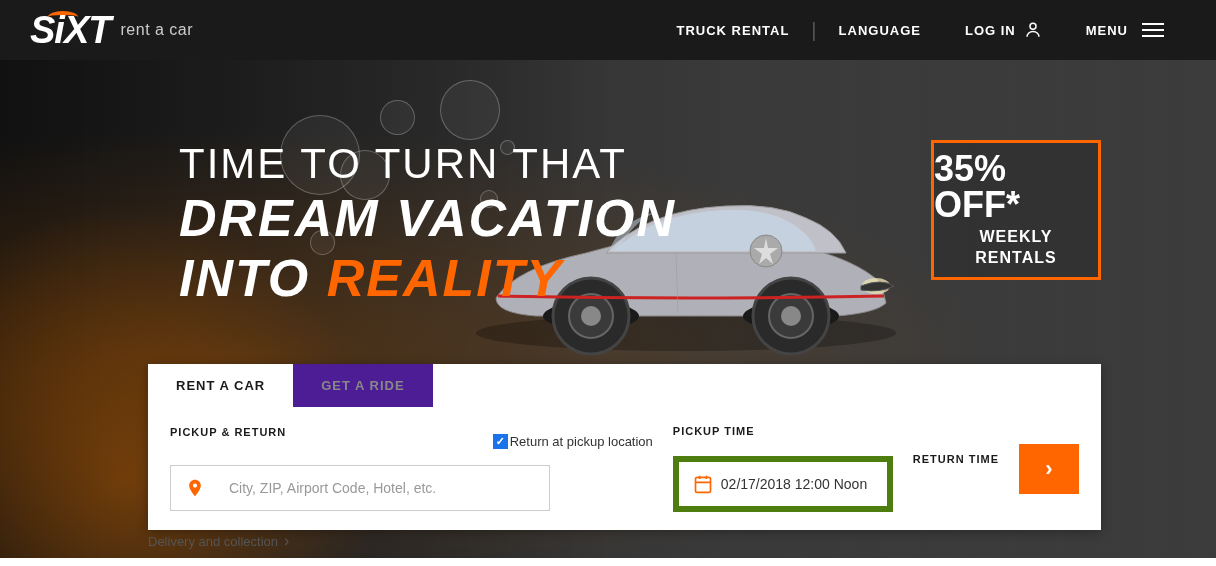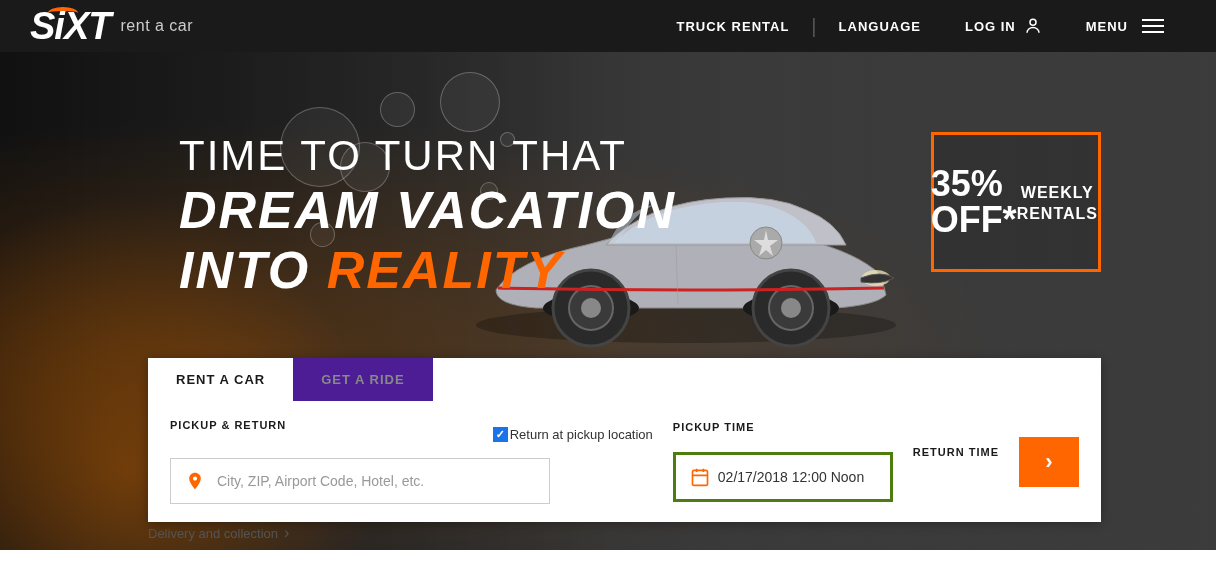--- a/index.html
+++ b/index.html
@@ -1,21 +1,21 @@
 <!DOCTYPE html>
 <html><head>
   <meta charset="utf-8">
   <style>
     * { margin: 0; padding: 0; box-sizing: border-box; }
     body { font-family: Arial, sans-serif; width: 1216px; height: 566px; overflow: hidden; }
 
     
     .header {
       background-color: #1a1a1a;
-      height: 52px;
+      height: 60px;
       display: flex;
       align-items: center;
       justify-content: space-between;
       padding: 6px 30px;
       position: relative;
       z-index: 10;
     }
     .logo-area {
       display: flex;
       align-items: center;
@@ -144,23 +144,23 @@
 
     
     .promo-box {
       position: absolute;
       top: 80px;
       right: 115px;
       width: 170px;
       height: 140px;
       border: 3px solid #f60;
       display: flex;
-      flex-direction: row;
-      align-items: center;
-      justify-content: flex-end;
+      flex-direction: column;
+      align-items: center;
+      justify-content: center;
       z-index: 5;
       background: rgba(0,0,0,0.15);
     }
     .promo-percent {
       font-size: 36px;
       font-weight: 900;
       color: white;
       line-height: 1;
     }
     .promo-text {
@@ -246,38 +246,38 @@
     }
     .checkbox-label {
       font-size: 13px;
       color: #333;
     }
     .input-box {
       border: 1px solid #ccc;
       padding: 12px 14px;
       display: flex;
       align-items: center;
-      gap: 12px;
+      gap: 24px;
       min-width: 0;
     }
     .location-input {
       width: 380px;
     }
     .location-icon {
       width: 20px;
       height: 20px;
       flex-shrink: 0;
     }
     .input-placeholder {
       color: #999;
       font-size: 14px;
     }
     .datetime-input {
       width: 220px;
-      border: 3px solid #4d7c0f;
+      border: 6px solid #4d7c0f;
       padding: 12px 14px;
       display: flex;
       align-items: center;
       gap: 8px;
     }
     .calendar-icon {
       width: 20px;
       height: 20px;
       flex-shrink: 0;
     }

